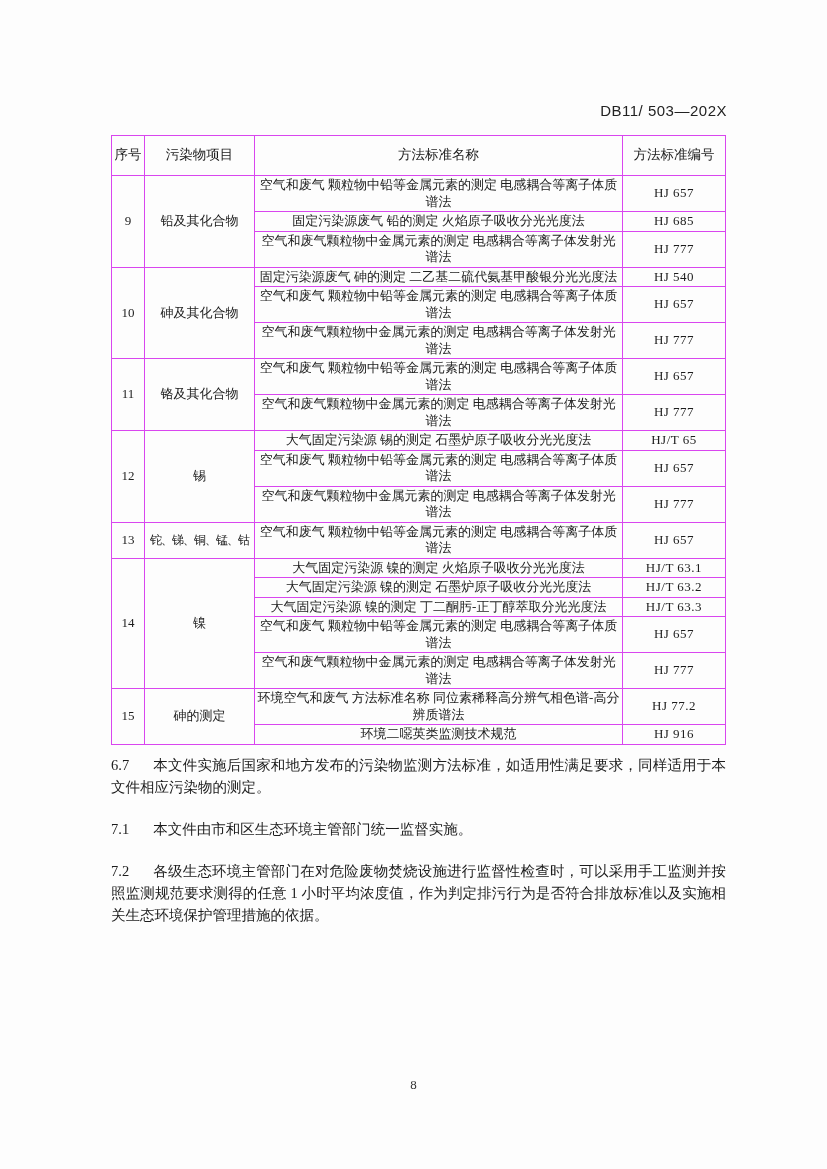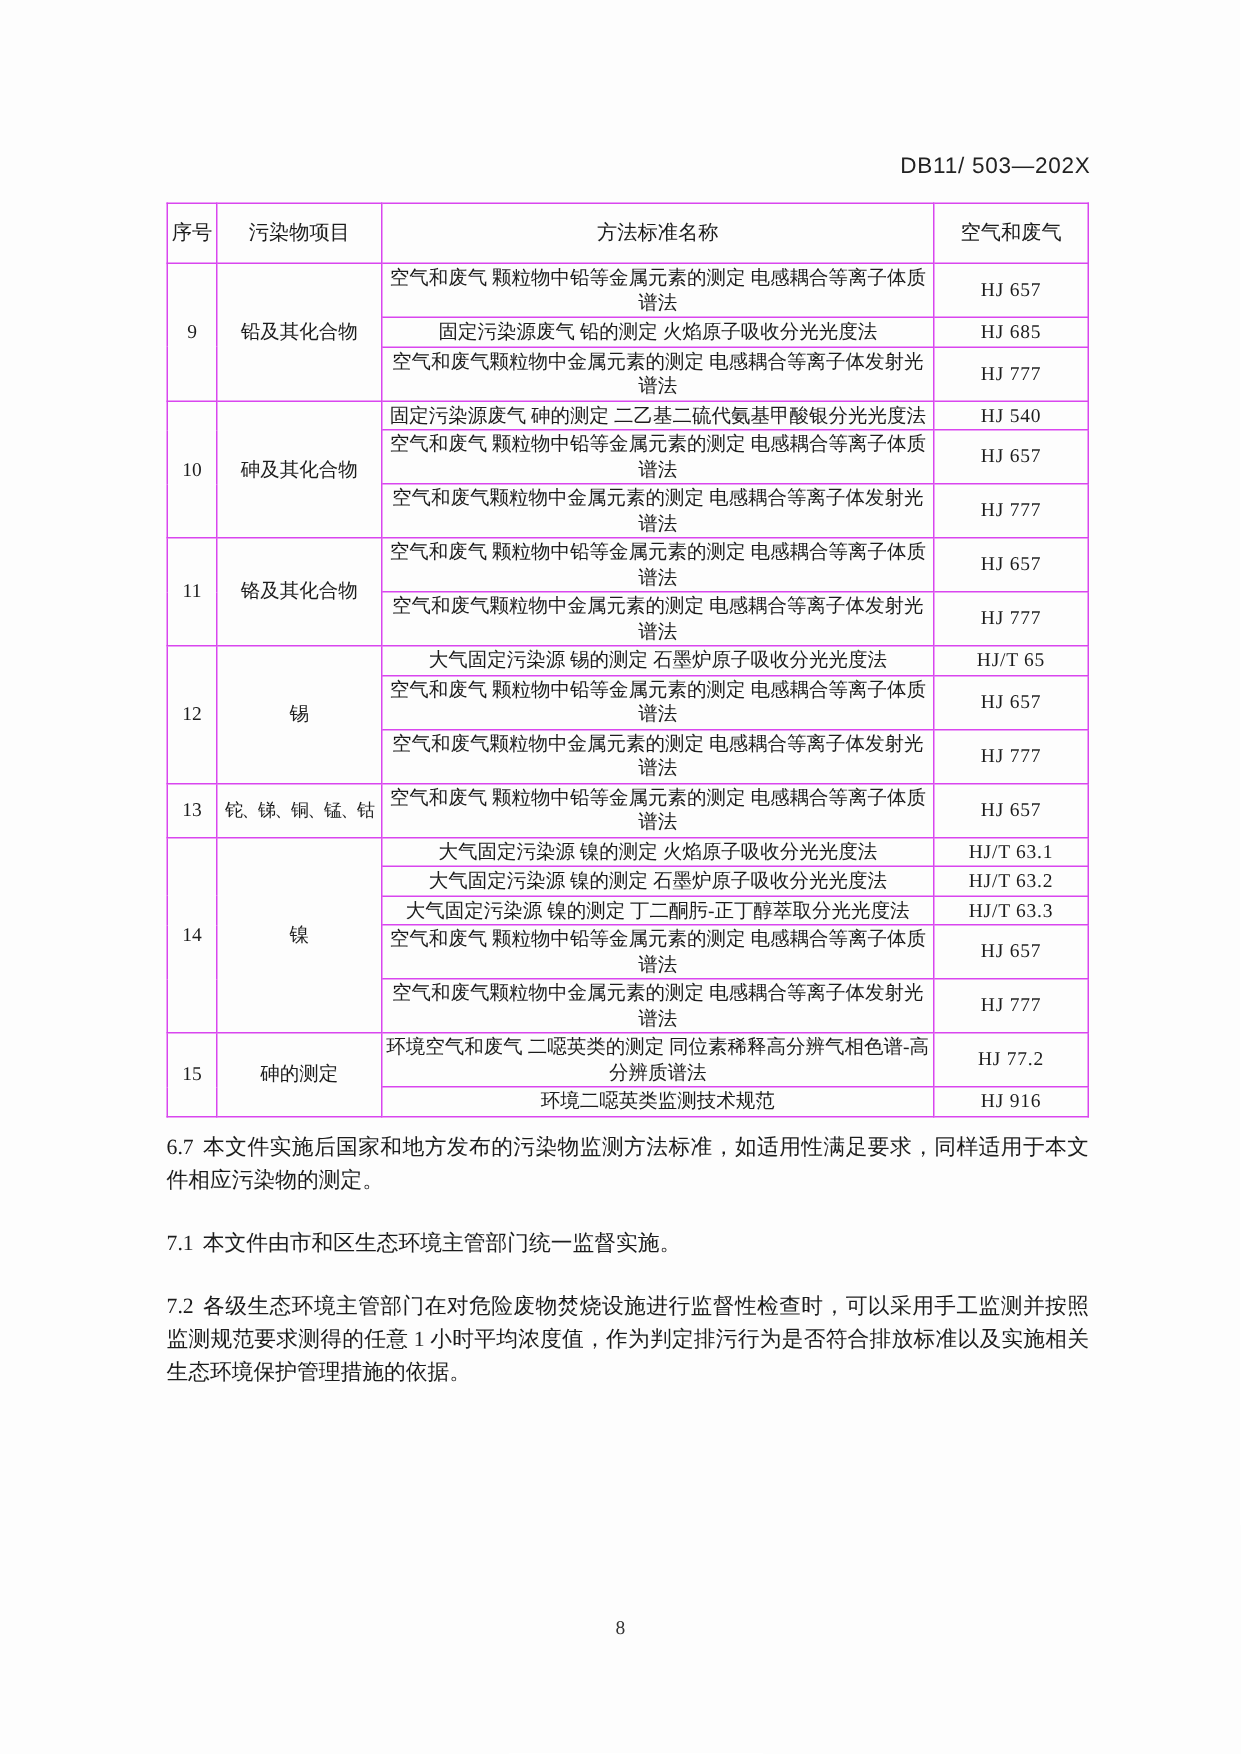--- a/index.html
+++ b/index.html
@@ -57,21 +57,21 @@
   .col-code { width: 103px; }
   td.cell-pollutant.tight { font-size: 12px; letter-spacing: -1px; white-space: nowrap; }
   td.cell-code { letter-spacing: 0.5px; }
 
   .para {
     font-size: 14.5px;
     line-height: 22px;
     text-align: justify;
     margin-bottom: 20px;
   }
-  .para .pnum { margin-right: 6px; }
+  .para .pnum { margin-right: 24px; }
   .section-heading {
     font-family: "Liberation Sans", "DejaVu Sans", sans-serif;
     font-weight: bold;
     font-size: 14.5px;
     margin: 4px 0 22px 0;
     color: #111;
   }
   .section-heading .pnum { margin-right: 15px; }
   .para-72 { margin-bottom: 14px; }
   .page-number {
@@ -98,21 +98,21 @@
         <col class="col-no">
         <col class="col-poll">
         <col class="col-name">
         <col class="col-code">
       </colgroup>
       <thead>
         <tr>
           <th>序号</th>
           <th>污染物项目</th>
           <th>方法标准名称</th>
-          <th>空气和废气</th>
+          <th>方法标准编号</th>
         </tr>
       </thead>
       <tbody id="table-body">
           <tr>
             <td rowspan="3" class="cell-no">9</td>
             <td rowspan="3" class="cell-pollutant">铅及其化合物</td>
             <td class="cell-method">空气和废气 颗粒物中铅等金属元素的测定 电感耦合等离子体质谱法</td>
             <td class="cell-code">HJ 657</td>
           </tr>
           <tr>
@@ -185,21 +185,21 @@
             <td class="cell-method">空气和废气 颗粒物中铅等金属元素的测定 电感耦合等离子体质谱法</td>
             <td class="cell-code">HJ 657</td>
           </tr>
           <tr>
             <td class="cell-method">空气和废气颗粒物中金属元素的测定 电感耦合等离子体发射光谱法</td>
             <td class="cell-code">HJ 777</td>
           </tr>
           <tr>
             <td rowspan="2" class="cell-no">15</td>
             <td rowspan="2" class="cell-pollutant">砷的测定</td>
-            <td class="cell-method">环境空气和废气 二噁英类的测定 同位素稀释高分辨气相色谱-高分辨质谱法</td>
+            <td class="cell-method">环境空气和废气 方法标准名称 同位素稀释高分辨气相色谱-高分辨质谱法</td>
             <td class="cell-code">HJ 77.2</td>
           </tr>
           <tr>
             <td class="cell-method">环境二噁英类监测技术规范</td>
             <td class="cell-code">HJ 916</td>
           </tr>
         </tbody>
     </table>
 
     <p class="para"><span class="pnum">6.7</span><span>本文件实施后国家和地方发布的污染物监测方法标准，如适用性满足要求，同样适用于本文件相应污染物的测定。</span></p>

